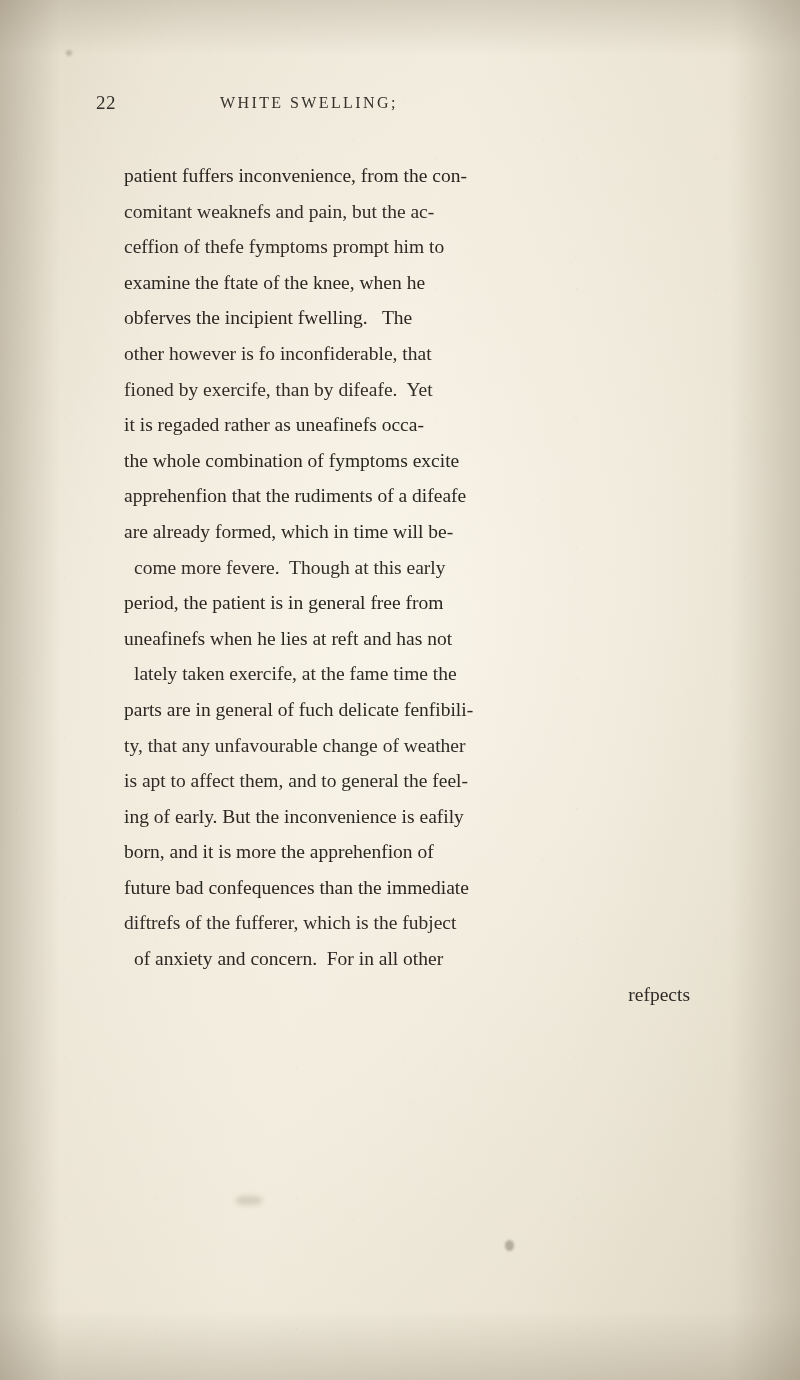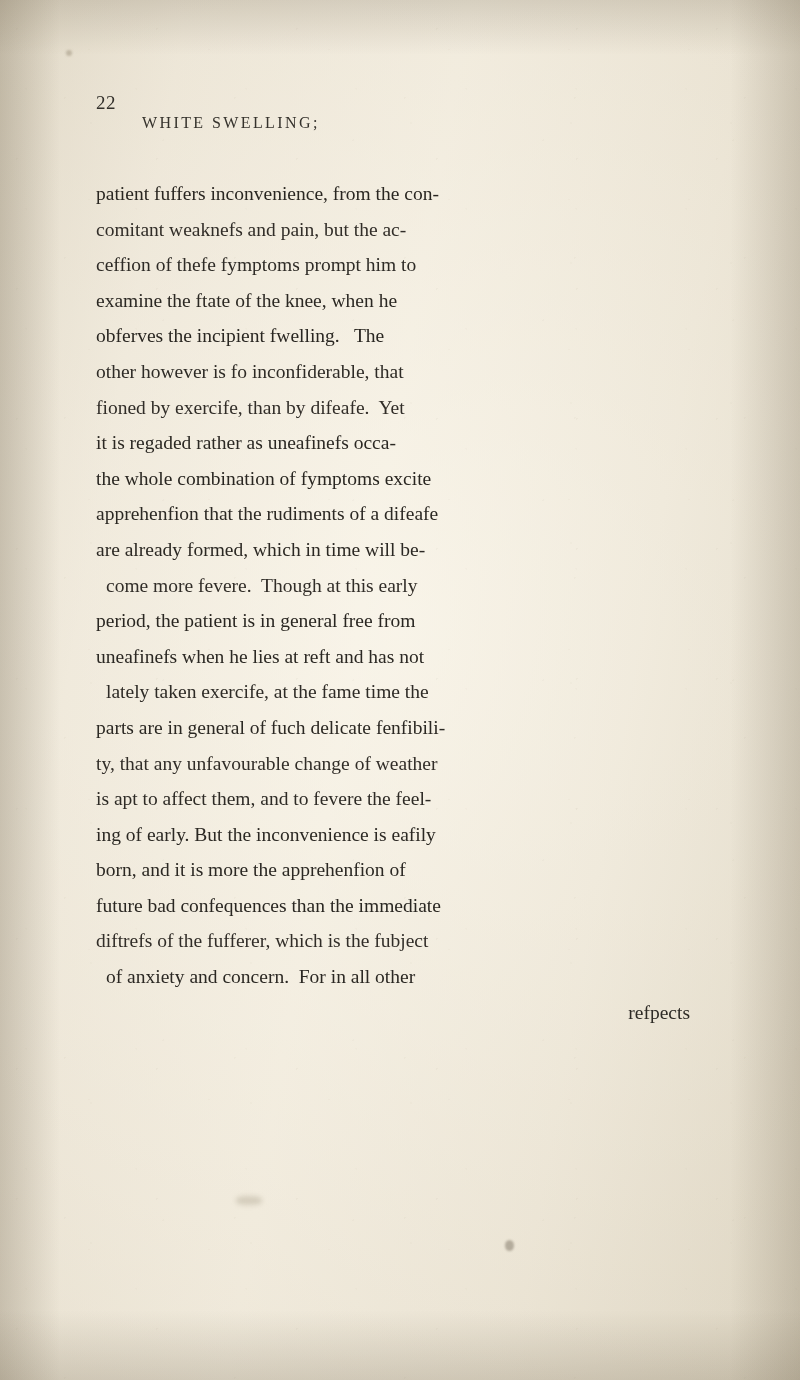--- a/index.html
+++ b/index.html
@@ -64,24 +64,23 @@
 
   .text-block {
     position: absolute;
     left: 96px;
     top: 92px;
     width: 612px;
   }
 
   .running-head {
     display: flex;
-    align-items: flex-start;
+    align-items: center;
     margin-bottom: 44px;
     color: #2c2a26;
-    flex-direction: column;
   }
   .folio {
     font-size: 19px;
     letter-spacing: 0.5px;
     width: 78px;
     text-align: left;
     color: #33302b;
   }
   .head-title {
     font-size: 16px;
@@ -94,20 +93,21 @@
 
   .body-lines {
     color: #2b2823;
     font-size: 19.5px;
     line-height: 35.6px;
   }
   .line {
     display: block;
     white-space: pre;
     color: #2b2823;
+    margin-left: 28px;
   }
   .line.indent-sm { padding-left: 10px; }
   .line.right-align {
     text-align: right;
     padding-right: 18px;
   }
 
   
   .line:nth-child(3n)   { color: #2e2b26; }
   .line:nth-child(4n+1) { color: #292621; }
@@ -162,21 +162,21 @@
       <span class="line">it is regaded rather as uneafinefs occa-</span>
       <span class="line">the whole combination of fymptoms excite</span>
       <span class="line">apprehenfion that the rudiments of a difeafe</span>
       <span class="line">are already formed, which in time will be-</span>
       <span class="line indent-sm">come more fevere.  Though at this early</span>
       <span class="line">period, the patient is in general free from</span>
       <span class="line">uneafinefs when he lies at reft and has not</span>
       <span class="line indent-sm">lately taken exercife, at the fame time the</span>
       <span class="line">parts are in general of fuch delicate fenfibili-</span>
       <span class="line">ty, that any unfavourable change of weather</span>
-      <span class="line">is apt to affect them, and to fevere the feel-</span>
+      <span class="line">is apt to affect them, and to general the feel-</span>
       <span class="line">ing of early. But the inconvenience is eafily</span>
       <span class="line">born, and it is more the apprehenfion of</span>
       <span class="line">future bad confequences than the immediate</span>
       <span class="line">diftrefs of the fufferer, which is the fubject</span>
       <span class="line indent-sm">of anxiety and concern.  For in all other</span>
       <span class="line right-align">refpects</span>
     </div>
 
   </div>
 

